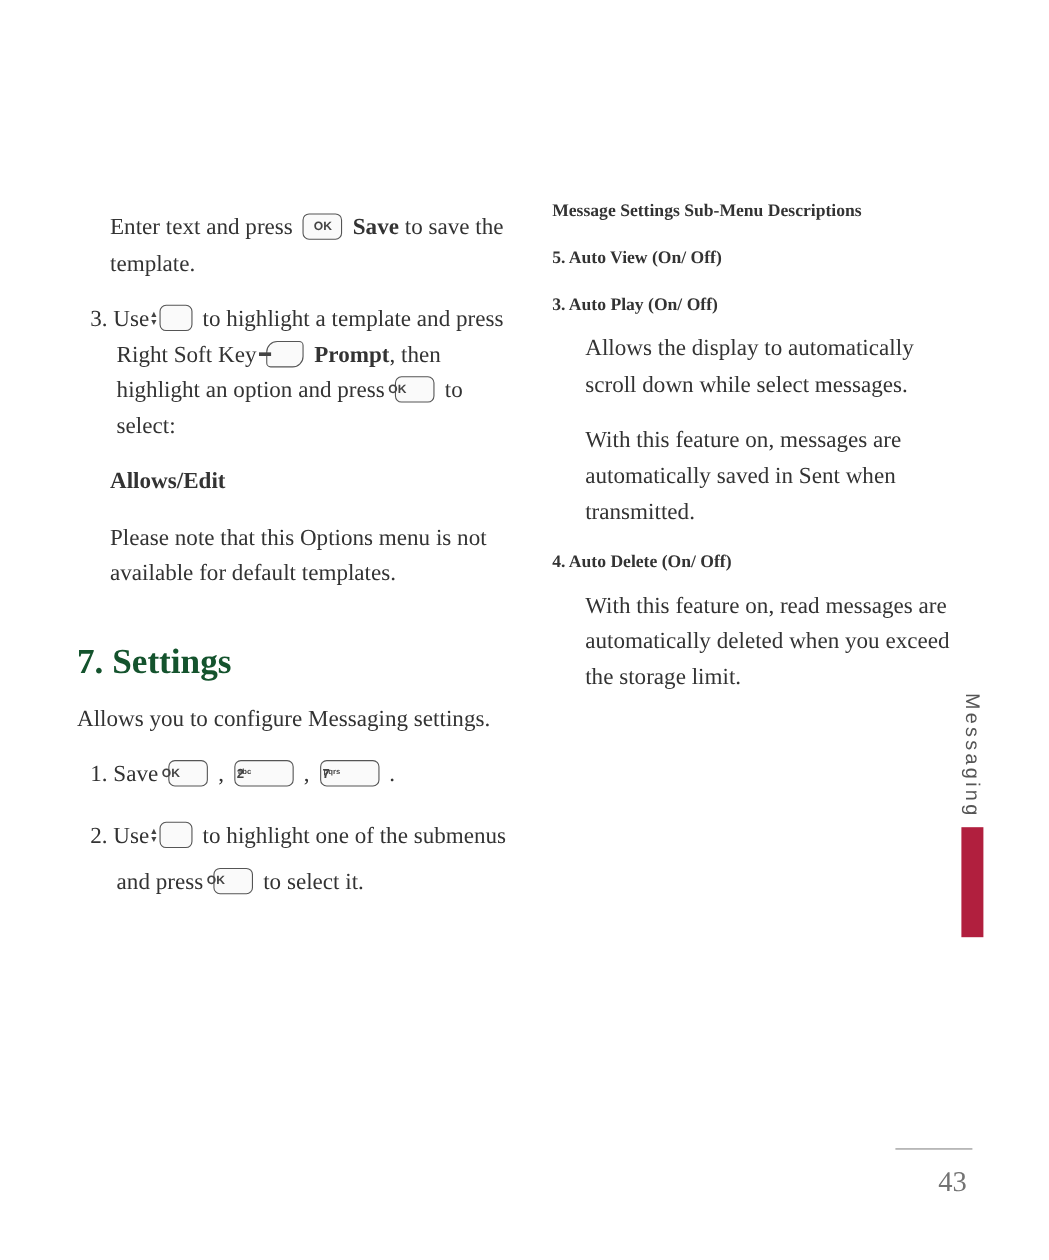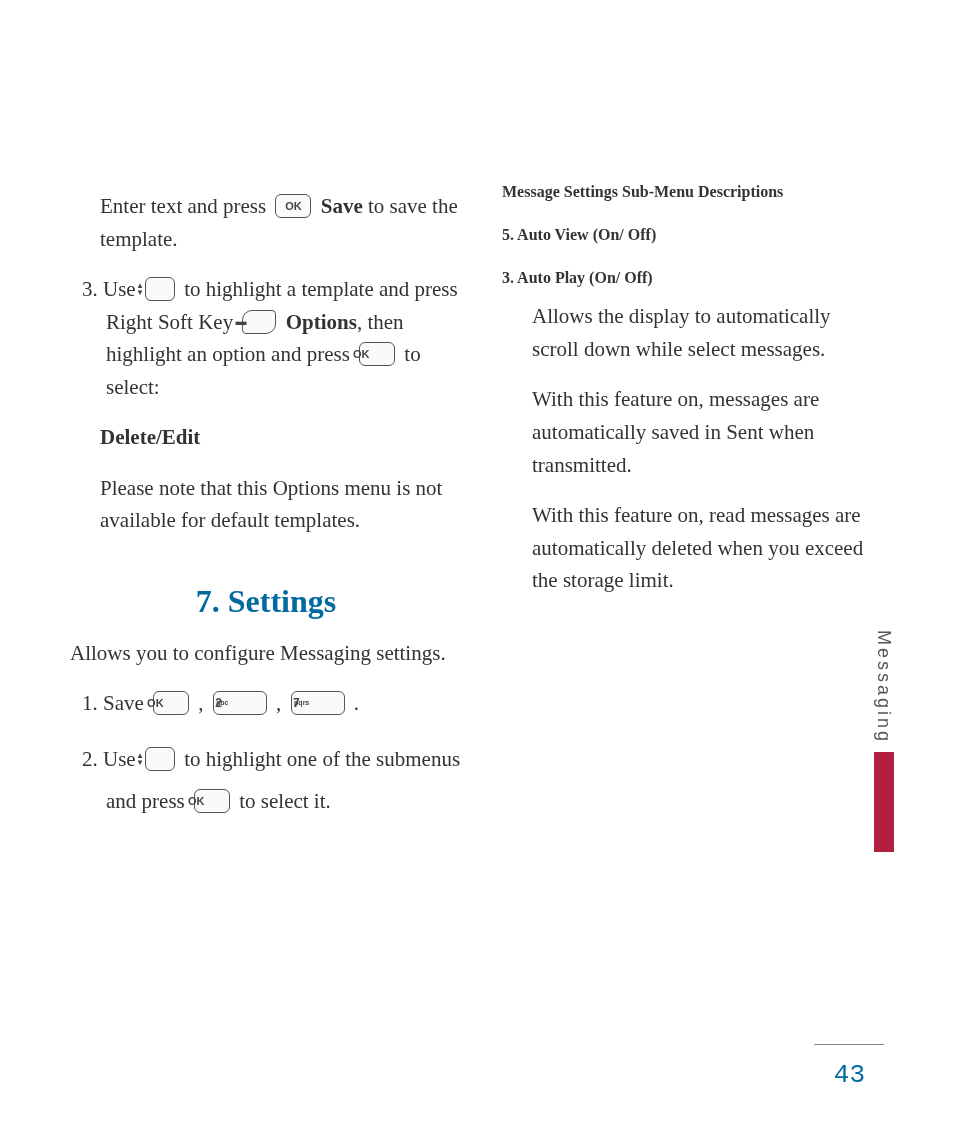--- a/index.html
+++ b/index.html
@@ -19,27 +19,26 @@
     gap: 40px;
   }
   .col {
     flex: 1;
     font-size: 21px;
     line-height: 1.55;
   }
   .col-left { padding-left: 30px; }
   .col-right { padding-right: 20px; }
   .section-title {
-    color: #0369a1;
+    color: #14532d;
     font-size: 32px;
     font-weight: bold;
     margin-top: 40px;
     margin-bottom: 0;
     margin-left: -30px;
-    text-align: center;
   }
   .bold { font-weight: bold; }
   .subhead {
     font-weight: bold;
     font-size: 16px;
     margin-top: 18px;
     margin-bottom: 6px;
   }
   .para { margin: 10px 0 18px 0; }
   .sub-indent { padding-left: 30px; }
@@ -92,25 +91,24 @@
     color: #555;
     margin-bottom: 8px;
   }
   .thumb-bar {
     width: 20px;
     height: 100px;
     background: #b11f3e;
   }
   .page-num {
     position: absolute;
-    right: 89px;
+    right: 75px;
     bottom: 55px;
     font-size: 26px;
-    color: #0369a1;
-    font-family: Liberation Mono, monospace;
+    color: #737373;
   }
   .page-rule {
     position: absolute;
     right: 70px;
     bottom: 100px;
     width: 70px;
     border-top: 1px solid #888;
   }
   .num-item {
     margin-left: -18px;
@@ -132,26 +130,26 @@
     </p>
 
     <p class="para alt num-item">
       <span>3. </span><span>Use </span>
       <span class="key-icon nav">
         <span>▲</span>
         <span>▼</span>
       </span>
       <span> to highlight a template and press Right Soft Key </span>
       <span class="key-icon softkey">▬</span>
-      <span class="bold"> Options</span><span>, then highlight an option and press </span>
+      <span class="bold"> Prompt</span><span>, then highlight an option and press </span>
       <span class="key-icon">OK</span>
       <span> to select:</span>
     </p>
 
-    <p class="para bold">Delete/Edit</p>
+    <p class="para bold">Allows/Edit</p>
 
     <p class="para">Please note that this Options menu is not available for default templates.</p>
 
     <div class="section-title">7. Settings</div>
     <p class="para alt">Allows you to configure Messaging settings.</p>
 
     <p class="para alt num-item">
       <span>1. </span><span>Save </span>
       <span class="key-icon">OK</span><span> , </span>
       <span class="key-icon wide">
@@ -179,20 +177,21 @@
   <div class="col col-right">
     <p class="subhead" style="margin-top:0">Message Settings Sub-Menu Descriptions</p>
 
     <p class="subhead">5. Auto View (On/ Off)</p>
 
     <p class="subhead">3. Auto Play (On/ Off)</p>
     <p class="para sub-indent">Allows the display to automatically scroll down while select messages.</p>
 
     <p class="para sub-indent">With this feature on, messages are automatically saved in Sent when transmitted.</p>
 
+    <p class="subhead">4. Auto Delete (On/ Off)</p>
     <p class="para sub-indent">With this feature on, read messages are automatically deleted when you exceed the storage limit.</p>
   </div>
 </div>
 
 <div class="thumb-tab">
   <div class="thumb-label">Messaging</div>
   <div class="thumb-bar"></div>
 </div>
 
 <div class="page-rule"></div>

